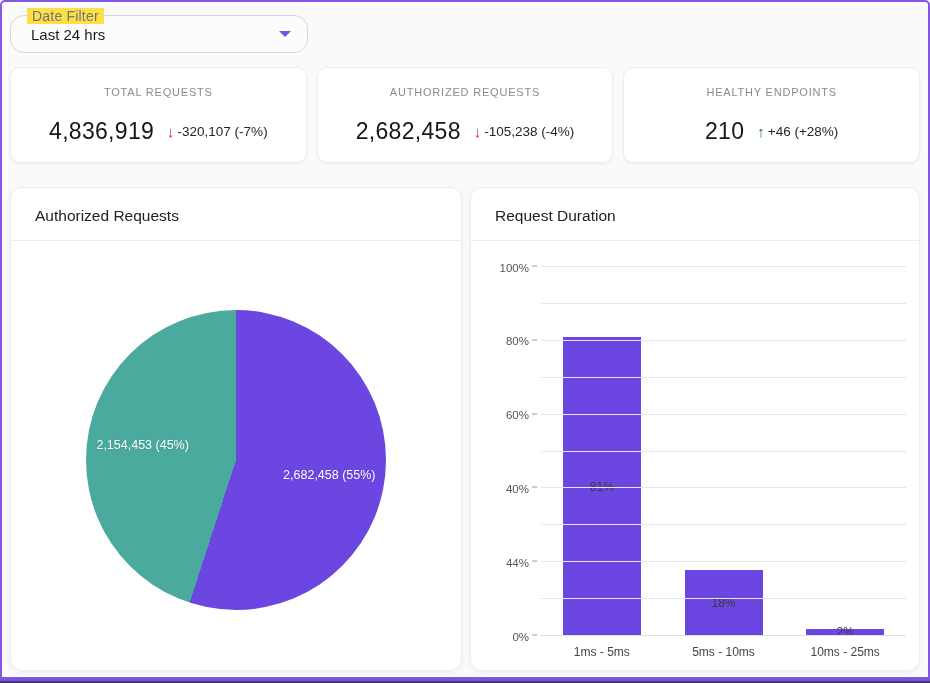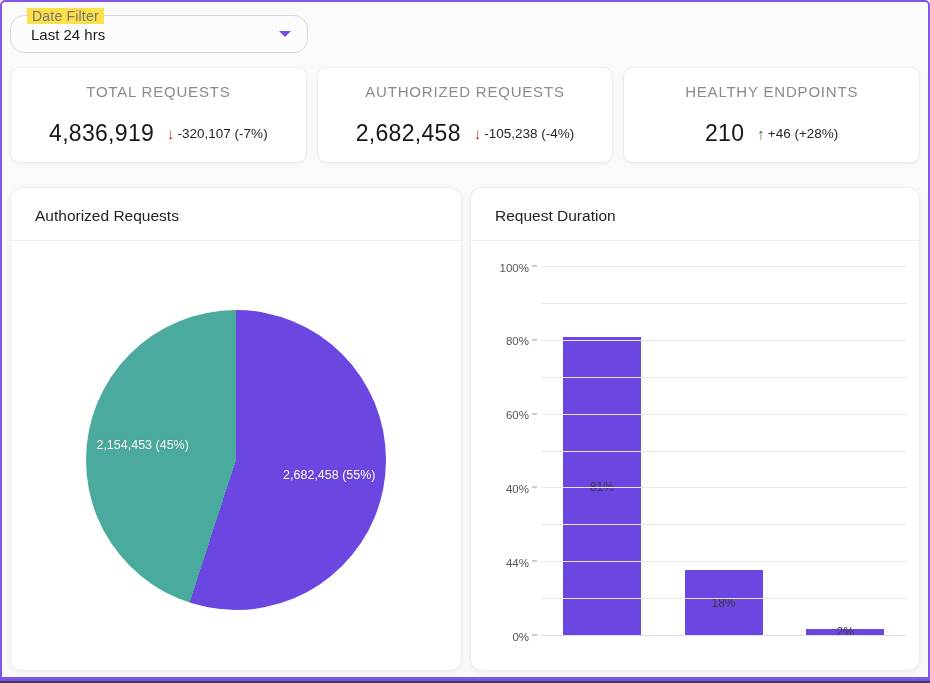--- a/index.html
+++ b/index.html
@@ -32,21 +32,21 @@
     border-top:6px solid #7a4fe8;
   }
 
   
   .stats-row { display:flex; gap:10px; margin:14px 8px 0 8px; }
   .stat-card {
     flex:1; height:96px; background:#fff; border:1px solid #ededf1; border-radius:10px;
     box-shadow:0 1px 3px rgba(20,20,40,0.05);
     display:flex; flex-direction:column; align-items:center; justify-content:center; gap:12px;
   }
-  .stat-label { font-size:15px; color:#8a8a90; letter-spacing:0.8px; }
+  .stat-label { font-size:11px; color:#8a8a90; letter-spacing:0.8px; }
   .stat-value-row { display:flex; align-items:center; gap:13px;margin-top:8px; }
   .stat-value { font-size:23px; font-weight:500; color:#17171a; letter-spacing:0.3px; }
   .stat-delta { display:flex; align-items:center; gap:3px; font-size:13.5px; color:#26262a; }
   .delta-arrow { font-size:15px; font-weight:bold; }
   .delta-arrow[data-dir="down"] { color:#cf2b2b; }
   .delta-arrow[data-dir="up"]   { color:#2e7d32; }
 
   
   .charts-row { display:flex; gap:8px; margin:24px 8px 0 8px; height:484px; }
   .chart-card {
@@ -160,20 +160,25 @@
                 <div class="bar-val-label" style="bottom: 40.5%;">81%</div>
               </div>
               <div class="bar-slot">
                 <div class="bar" style="height: 18%; background: rgb(107, 70, 224);"></div>
                 <div class="bar-val-label" style="bottom: 9%;">18%</div>
               </div>
               <div class="bar-slot">
                 <div class="bar" style="height: 2%; background: rgb(107, 70, 224);"></div>
                 <div class="bar-val-label" style="bottom: 1%;">2%</div>
               </div>
+            </div>
+          <div class="bar-cats" id="bar-cats">
+              <div class="bar-cat">1ms - 5ms</div>
+              <div class="bar-cat">5ms - 10ms</div>
+              <div class="bar-cat">10ms - 25ms</div>
             </div>
         <div class="gridline zero" style="bottom: 0%;"></div>
             <div class="ytick" style="bottom: calc(0% - 0.5px); transform: translateY(50%);">0%</div>
             <div class="ytick-mark" style="bottom: 0%;"></div>
             <div class="gridline" style="bottom: 10%;"></div>
             <div class="gridline" style="bottom: 20%;"></div>
             <div class="ytick" style="bottom: calc(20% - 0.5px); transform: translateY(50%);">44%</div>
             <div class="ytick-mark" style="bottom: 20%;"></div>
             <div class="gridline" style="bottom: 30%;"></div>
             <div class="gridline" style="bottom: 40%;"></div>

